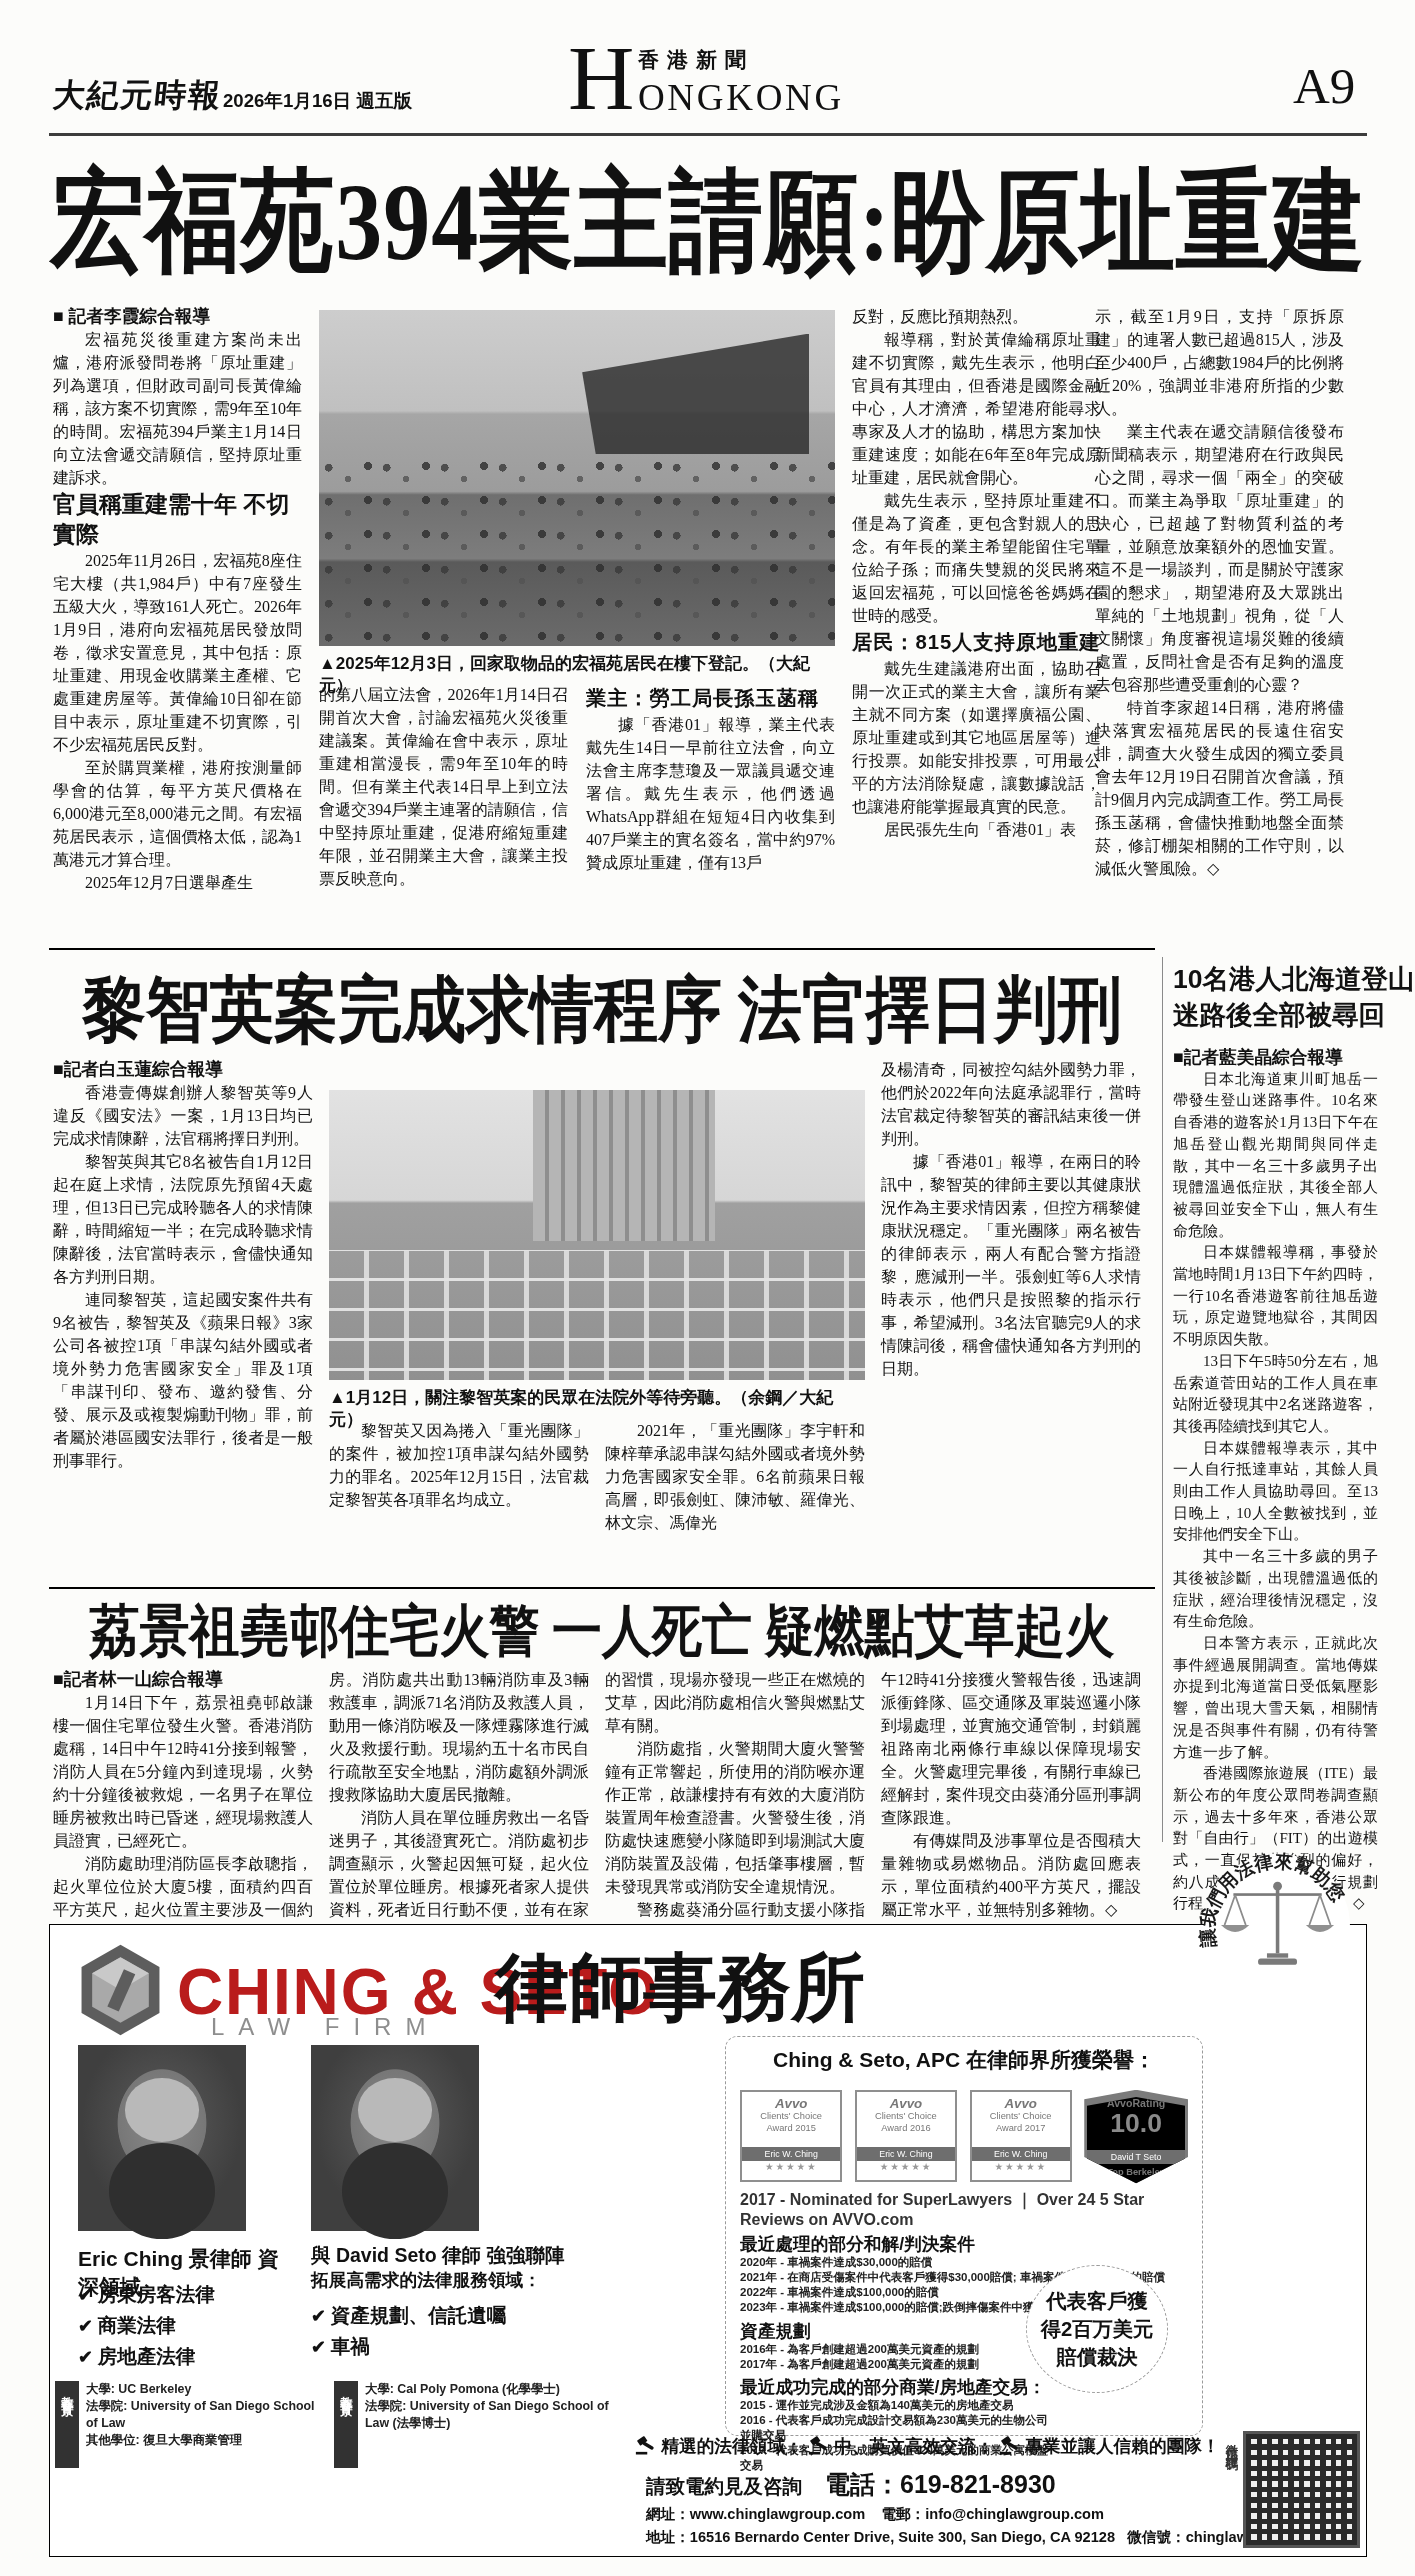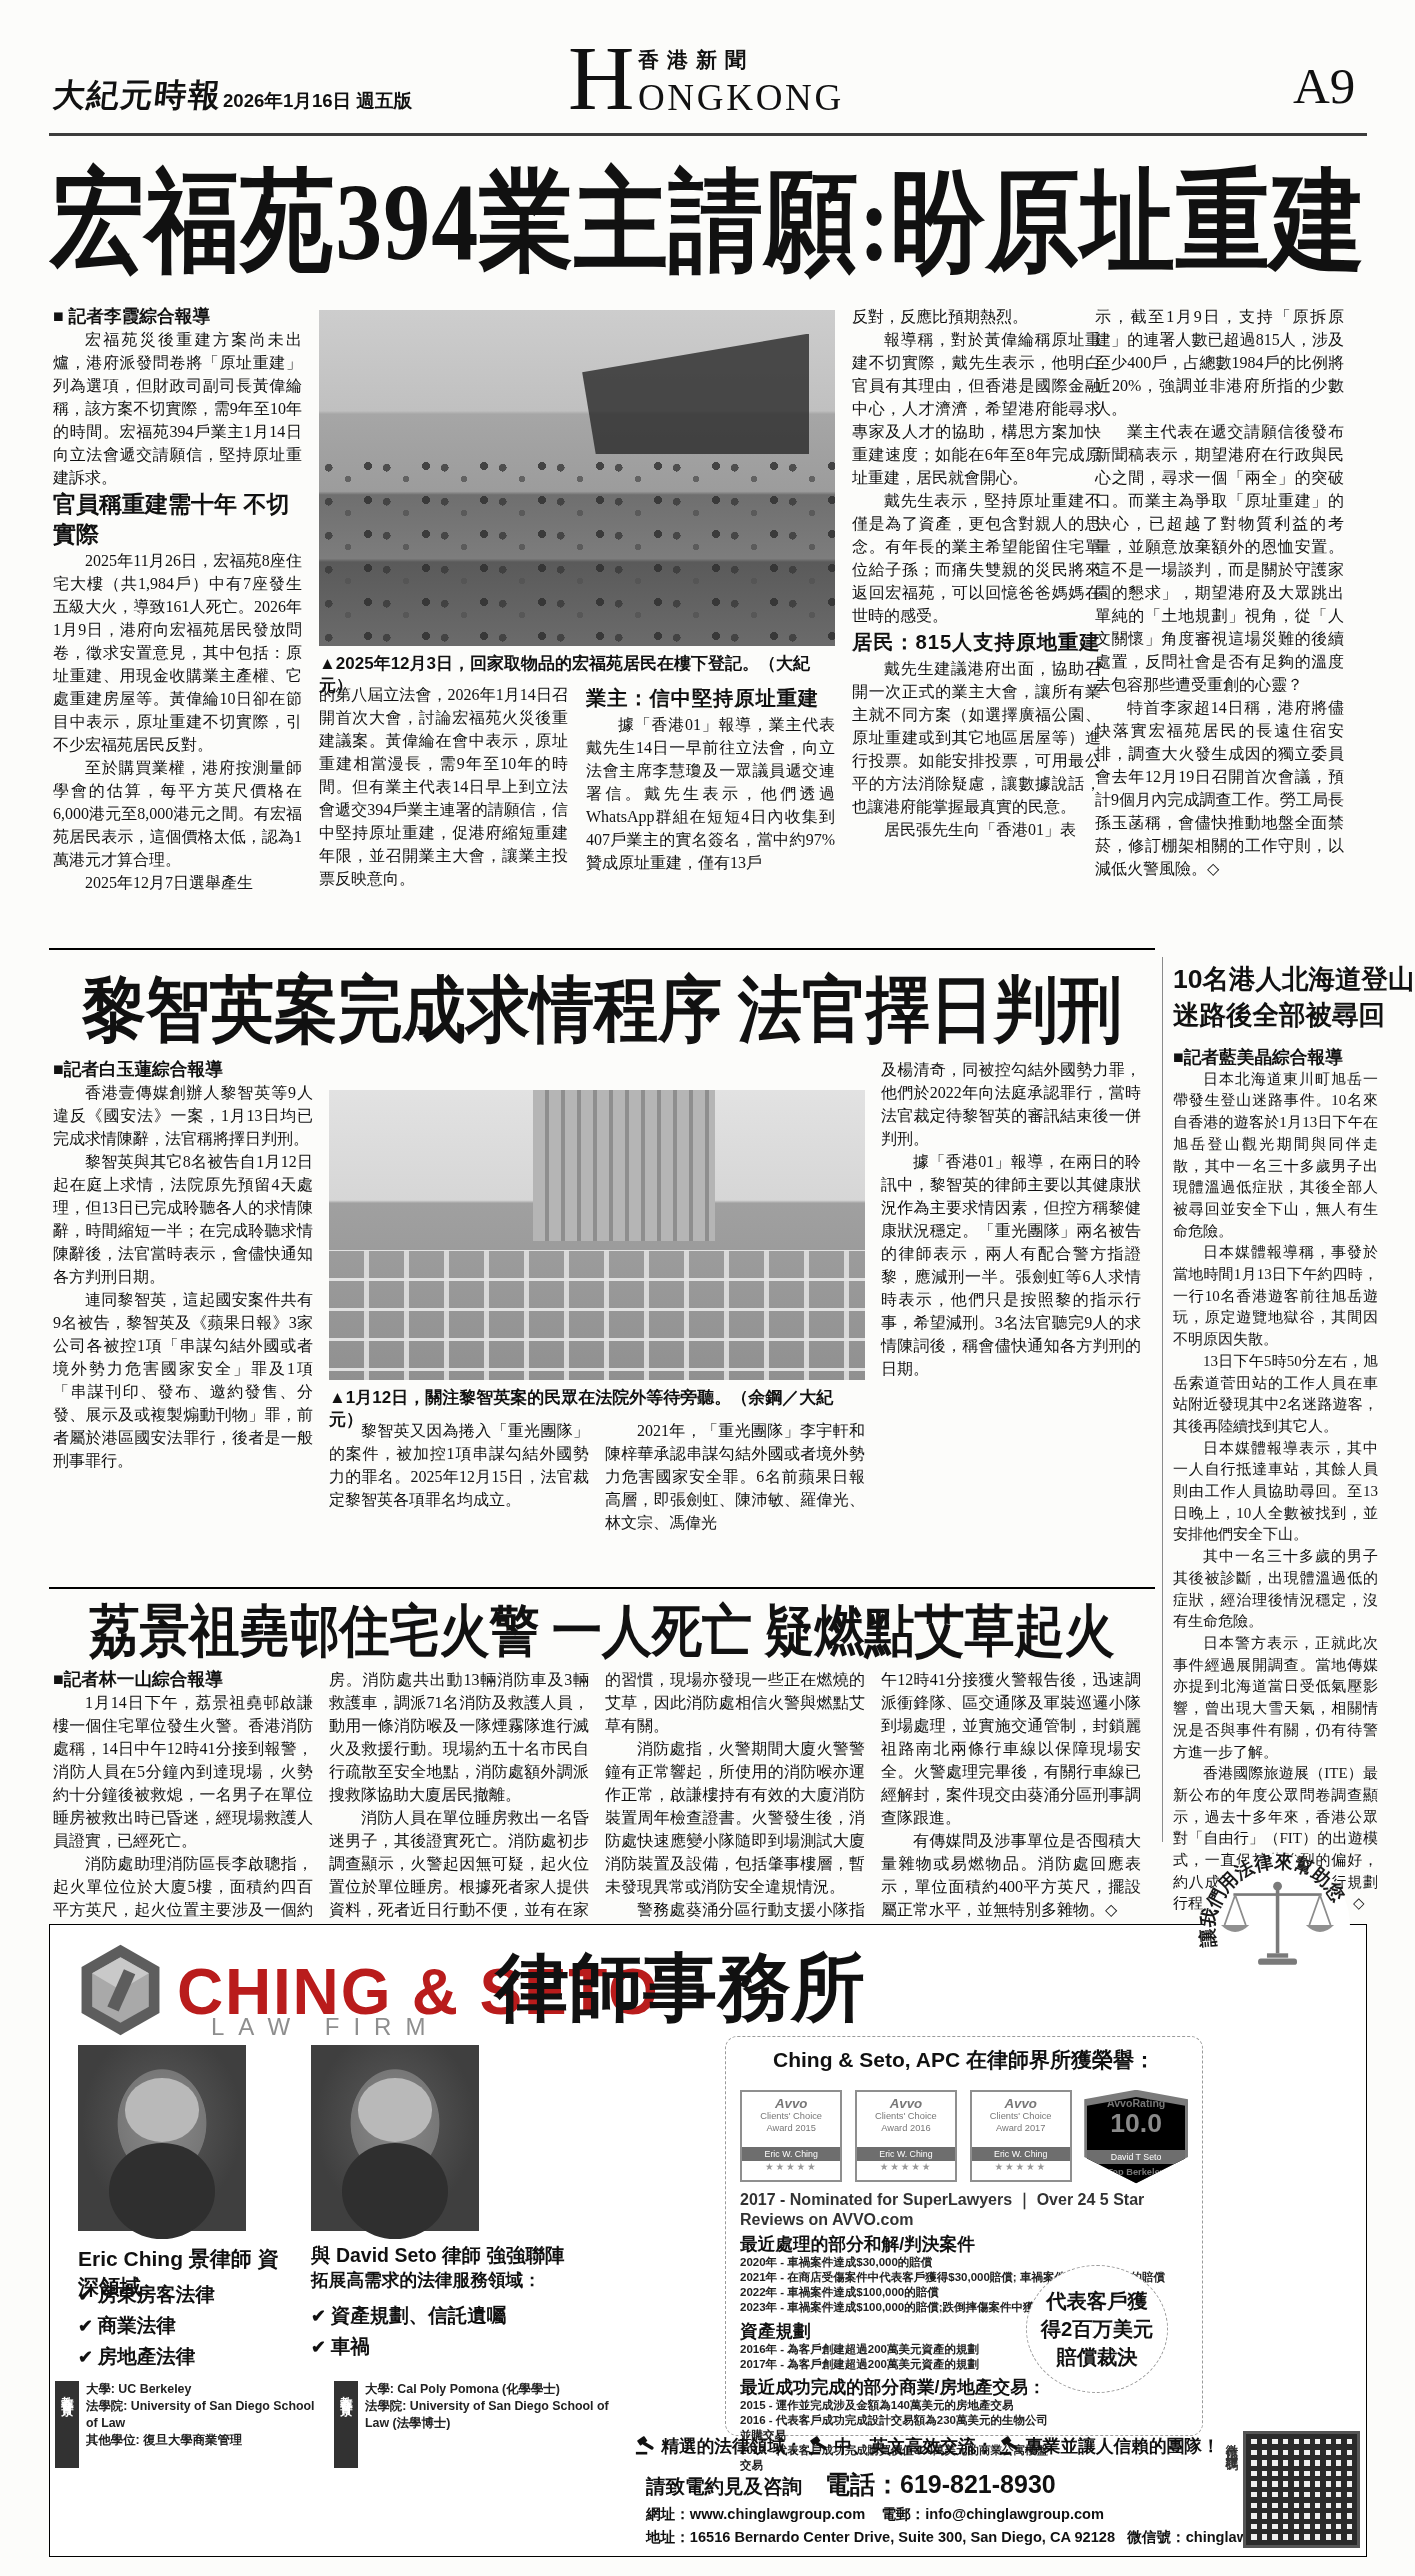--- a/index.html
+++ b/index.html
@@ -133,21 +133,21 @@
   </div>
 
   <div class="photo" style="left:319px;top:310px;width:516px;height:336px;"></div>
   <div class="abs caption" style="left:319px;top:653px;width:516px;">▲2025年12月3日，回家取物品的宏福苑居民在樓下登記。（大紀元）</div>
 
   <div class="abs bodycol" style="left:319px;top:683px;width:249px;">
     <p class="cont">的第八屆立法會，2026年1月14日召開首次大會，討論宏福苑火災後重建議案。黃偉綸在會中表示，原址重建相當漫長，需9年至10年的時間。但有業主代表14日早上到立法會遞交394戶業主連署的請願信，信中堅持原址重建，促港府縮短重建年限，並召開業主大會，讓業主投票反映意向。</p>
   </div>
 
   <div class="abs bodycol" style="left:586px;top:683px;width:249px;">
-    <p class="subhead sm" style="margin-top:0;">業主：信中堅持原址重建</p>
+    <p class="subhead sm" style="margin-top:0;">業主：勞工局長孫玉菡稱</p>
     <p>據「香港01」報導，業主代表戴先生14日一早前往立法會，向立法會主席李慧瓊及一眾議員遞交連署信。戴先生表示，他們透過WhatsApp群組在短短4日內收集到407戶業主的實名簽名，當中約97%贊成原址重建，僅有13戶</p>
   </div>
 
   <div class="abs bodycol" style="left:852px;top:305px;width:249px;">
     <p class="cont">反對，反應比預期熱烈。</p>
     <p>報導稱，對於黃偉綸稱原址重建不切實際，戴先生表示，他明白官員有其理由，但香港是國際金融中心，人才濟濟，希望港府能尋求專家及人才的協助，構思方案加快重建速度；如能在6年至8年完成原址重建，居民就會開心。</p>
     <p>戴先生表示，堅持原址重建不僅是為了資產，更包含對親人的思念。有年長的業主希望能留住宅單位給子孫；而痛失雙親的災民將來返回宏福苑，可以回憶爸爸媽媽在世時的感受。</p>
     <p class="subhead sm">居民：815人支持原地重建</p>
     <p>戴先生建議港府出面，協助召開一次正式的業主大會，讓所有業主就不同方案（如選擇廣福公園、原址重建或到其它地區居屋等）進行投票。如能安排投票，可用最公平的方法消除疑慮，讓數據說話，也讓港府能掌握最真實的民意。</p>
     <p>居民張先生向「香港01」表</p>

